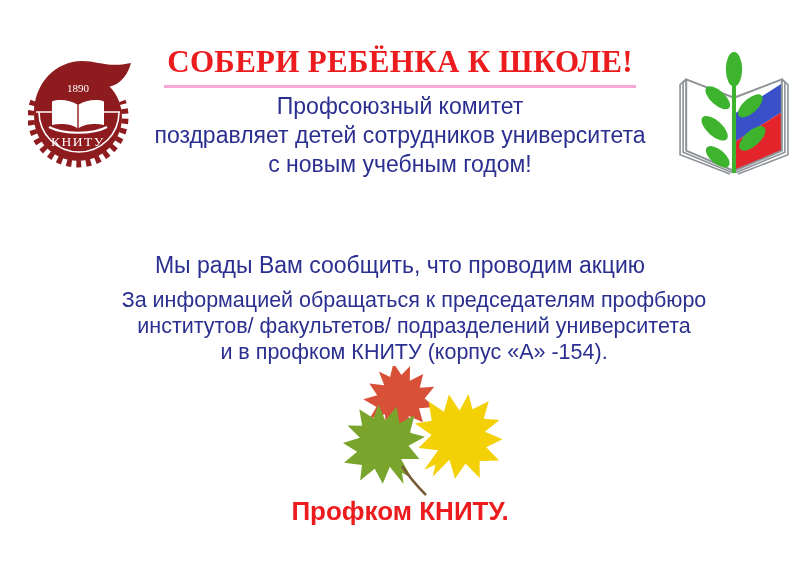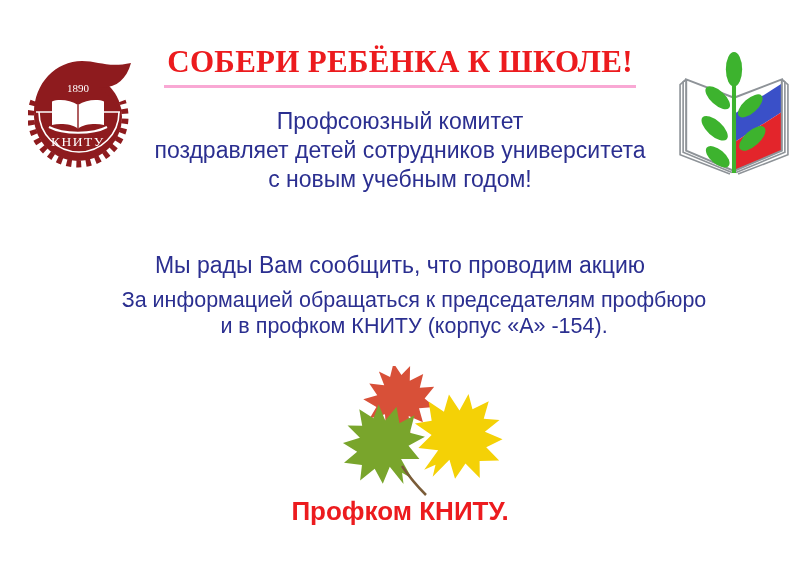--- a/index.html
+++ b/index.html
@@ -12,21 +12,21 @@
   
   .title{
     left:0;right:0;top:44px;text-align:center;
     font-family:"Liberation Serif",serif;font-weight:700;font-size:31px;
     color:#EC1B1E;letter-spacing:.3px;white-space:nowrap;
   }
   .title .u{display:inline-block;border-bottom:3px solid #f9a8d4;padding:0 3px 5px 3px;}
 
   
   .bluetext{color:#2B2F90;text-align:center;left:0;right:0;white-space:nowrap;}
-  .greeting{top:107px;font-size:23px;line-height:29px;}
+  .greeting{top:92px;font-size:23px;line-height:29px;}
   .announce{top:215px;font-size:23px;line-height:28px;margin-top:36px;}
   .announce .shout{font-weight:700;letter-spacing:.2px;}
   .info{top:287px;font-size:21.5px;line-height:26px;margin-left:28px;}
 
   
   .footer{left:0;right:0;top:496px;text-align:center;color:#EC1B1E;
     font-weight:700;font-size:26px;}
 
   
   .knitu-box{left:28px;top:55px;width:106px;height:113px;}
@@ -107,20 +107,21 @@
     <div>поздравляет детей сотрудников университета</div>
     <div>с новым учебным годом!</div>
   </div>
 
   <div class="abs bluetext announce">
     <div>Мы рады Вам сообщить, что проводим акцию</div>
   </div>
 
   <div class="abs bluetext info">
     <div>За информацией обращаться к председателям профбюро</div>
+    <div>институтов/ факультетов/ подразделений университета</div>
     <div>и в профком КНИТУ (корпус «А» -154).</div>
   </div>
 
   <div class="abs leaves-box">
     <svg viewBox="0 0 186 132">
       <defs>
         <path id="maple" d="M0,-52 L8,-34 L22,-44 L18,-24 L38,-30 L30,-12 L50,-10 L34,4 L46,18 L24,16 L26,36 L8,24 L6,50 L0,38 L-6,50 L-8,24 L-26,36 L-24,16 L-46,18 L-34,4 L-50,-10 L-30,-12 L-38,-30 L-18,-24 L-22,-44 L-8,-34 Z"></path>
       </defs>
       <use href="#maple" transform="translate(70,34) rotate(-10) scale(0.72)" fill="#D85038"></use>
       <use href="#maple" transform="translate(128,72) rotate(40) scale(0.92)" fill="#F4D106"></use>

